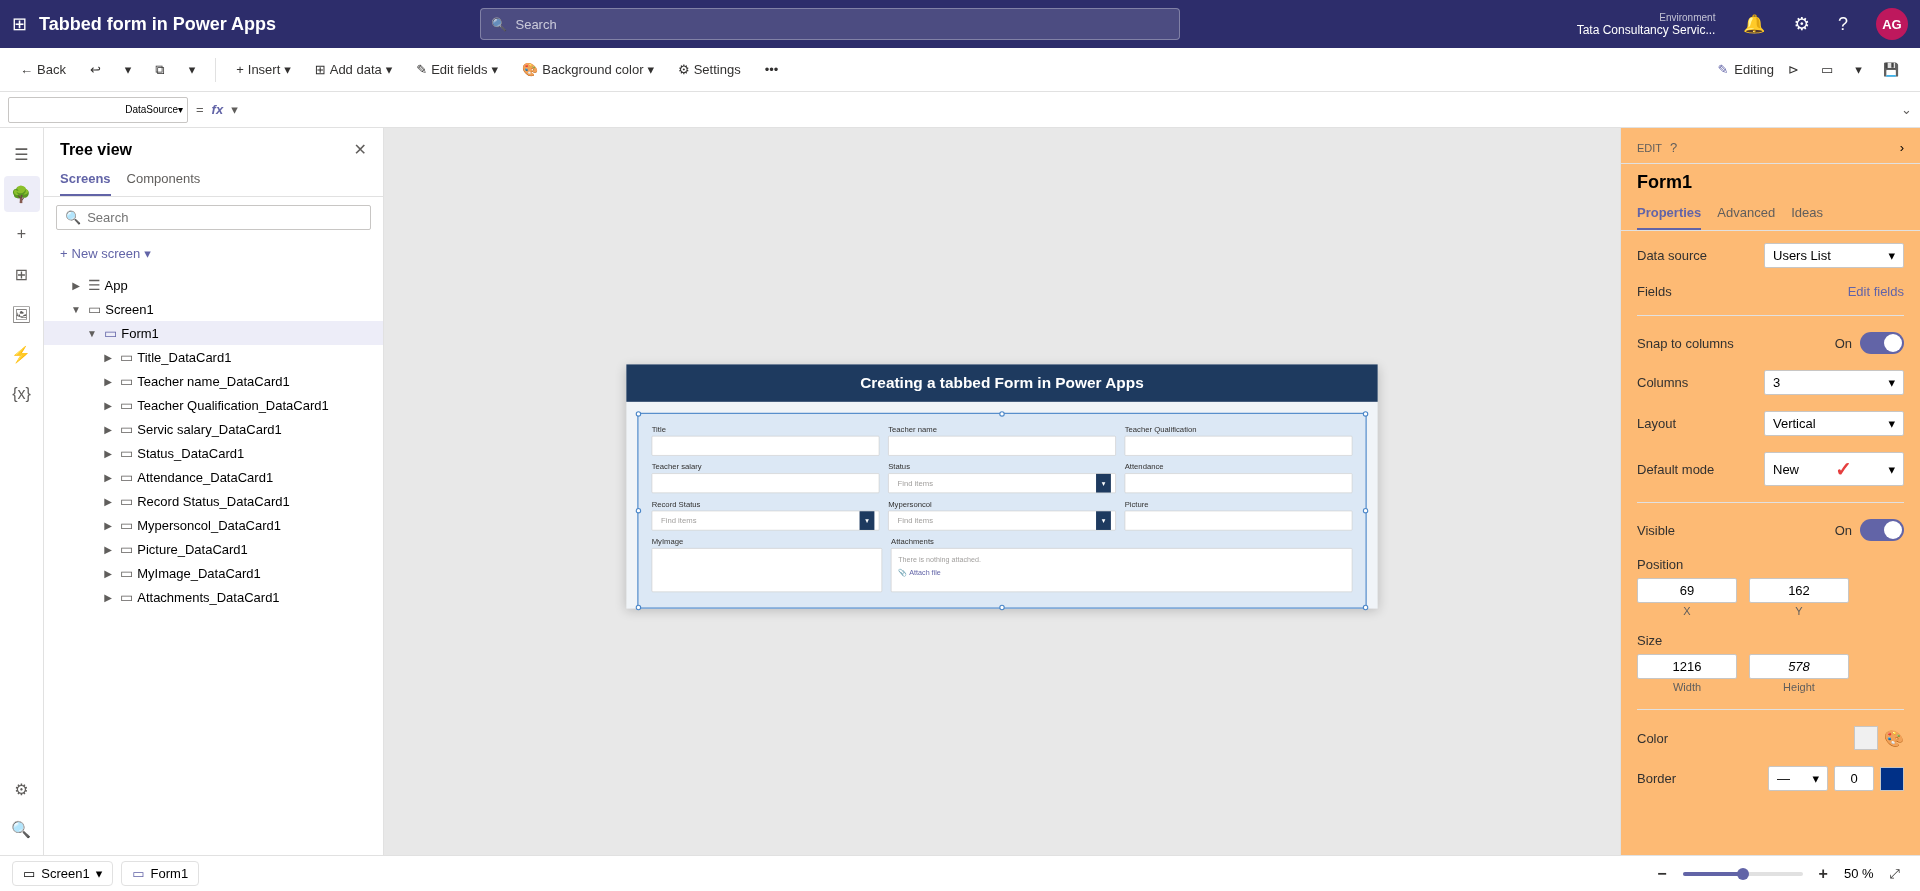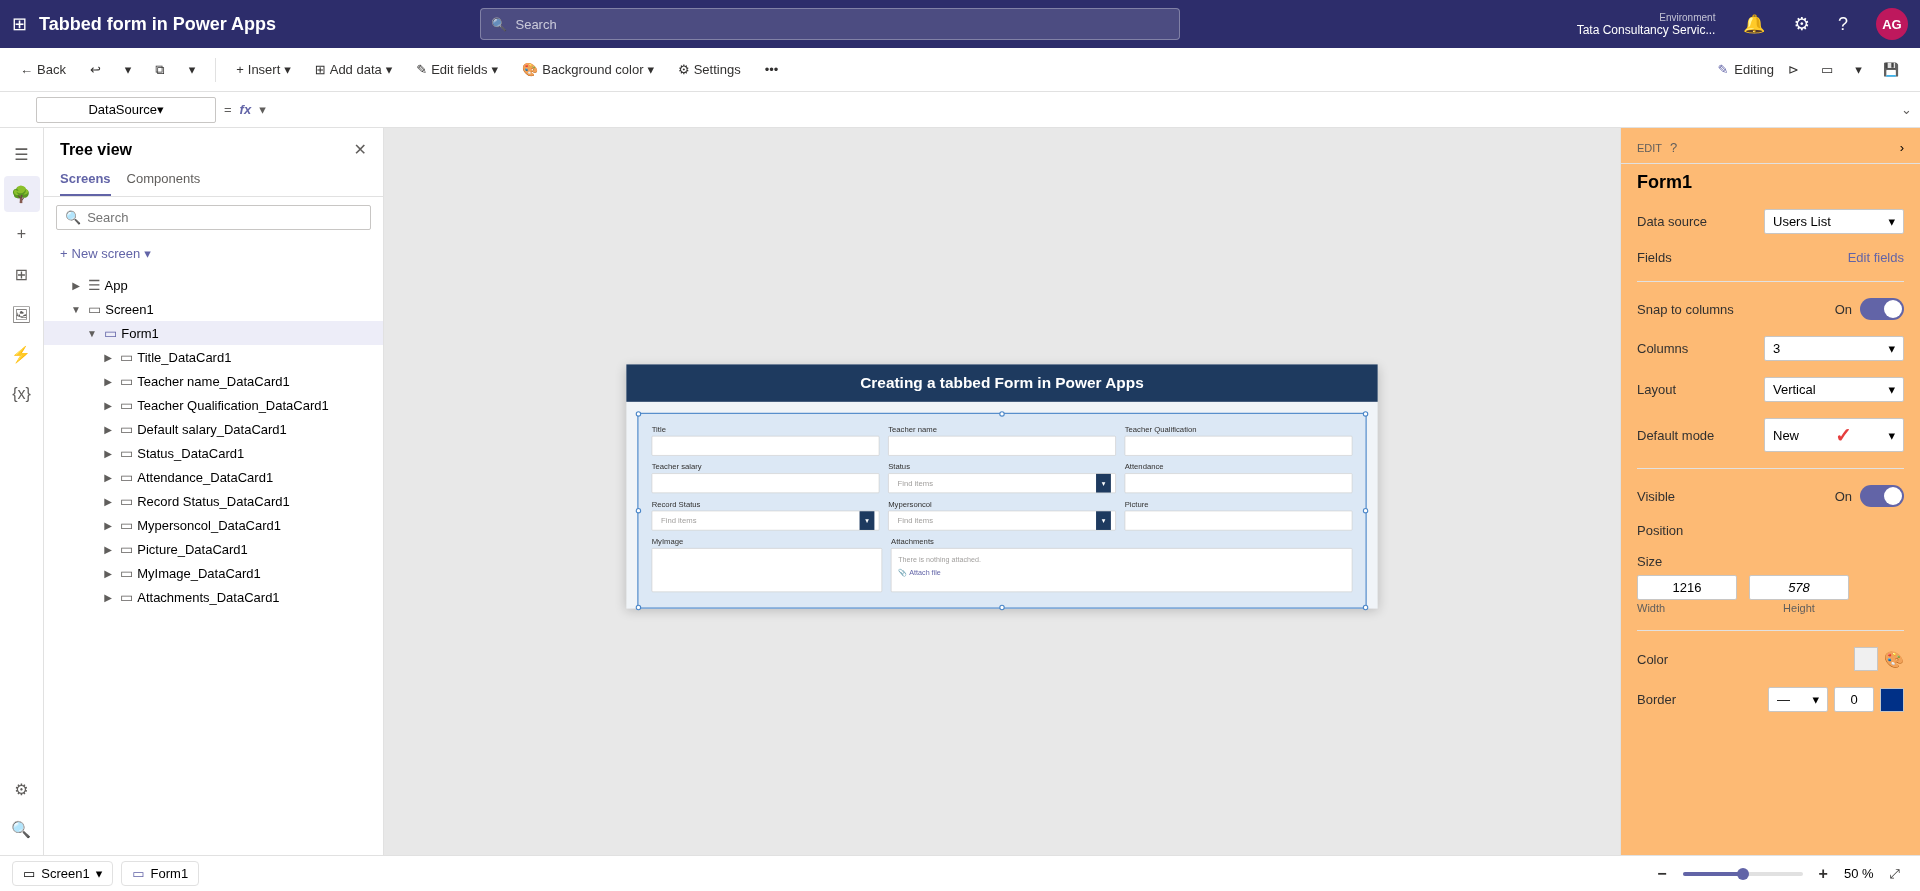--- a/index.html
+++ b/index.html
@@ -79,23 +79,23 @@
       align-items: center;
       padding: 0 8px;
       gap: 8px;
     }
     .datasource-select {
       width: 180px;
       height: 26px;
       border: 1px solid #c8c6c4;
       border-radius: 2px;
       background: white;
-      font-size: 13px;
+      font-size: 10px;
       padding: 0 4px;
-      display: flex; align-items: center; justify-content: center; margin-left: 28px;
+      display: flex; align-items: center; justify-content: flex-end;
     }
     .fx-label { color: #6264a7; font-style: italic; font-weight: 600; }
     .formula-input {
       flex: 1;
       font-family: 'Consolas', monospace;
       font-size: 13px;
       color: #a31515;
       background: white;
       border: none;
       outline: none;
@@ -503,21 +503,21 @@
         <span class="label">Teacher name_DataCard1</span>
       </div>
       <div class="tree-item tree-indent-3">
         <span class="chevron">▶</span>
         <span class="icon">▭</span>
         <span class="label">Teacher Qualification_DataCard1</span>
       </div>
       <div class="tree-item tree-indent-3">
         <span class="chevron">▶</span>
         <span class="icon">▭</span>
-        <span class="label">Default salary_DataCard1</span>
+        <span class="label">Servic salary_DataCard1</span>
       </div>
       <div class="tree-item tree-indent-3">
         <span class="chevron">▶</span>
         <span class="icon">▭</span>
         <span class="label">Status_DataCard1</span>
       </div>
       <div class="tree-item tree-indent-3">
         <span class="chevron">▶</span>
         <span class="icon">▭</span>
         <span class="label">Attendance_DataCard1</span>
@@ -646,20 +646,25 @@
 
   <div class="props-panel">
     <div class="props-header">
       <span style="font-size:11px; color:#605e5c;">EDIT</span>
       <span style="cursor:pointer; color:#605e5c;">?</span>
       <span style="margin-left:auto; cursor:pointer;">›</span>
     </div>
 
     <div class="props-form-name">Form1</div>
 
+    <div class="props-tabs">
+      <div class="props-tab active">Properties</div>
+      <div class="props-tab">Advanced</div>
+      <div class="props-tab">Ideas</div>
+    </div>
 
     <div class="props-body">
 
       <div class="prop-row">
         <span class="prop-label">Data source</span>
         <div class="prop-select" style="min-width:140px;">
           <span>Users List</span>
           <span>▾</span>
         </div>
       </div>
@@ -713,26 +718,36 @@
         <div style="display:flex; align-items:center; gap:8px;">
           <span style="font-size:13px; color:#323130;">On</span>
           <div class="toggle">
               <div class="toggle-thumb"></div>
             </div>
         </div>
       </div>
 
       <div>
         <span class="prop-label">Position</span>
+        <div style="display:flex; gap:12px; margin-top:6px;">
+          <div style="display:flex; flex-direction:column; align-items:center; gap:2px;">
+            <input class="prop-input" value="69" style="width: 100px; border: 1px solid rgb(200, 198, 196); border-radius: 2px; padding: 4px 8px; font-size: 13px; text-align: center;">
+            <span style="font-size:11px; color:#605e5c;">X</span>
+          </div>
+          <div style="display:flex; flex-direction:column; align-items:center; gap:2px;">
+            <input class="prop-input" value="162" style="width: 100px; border: 1px solid rgb(200, 198, 196); border-radius: 2px; padding: 4px 8px; font-size: 13px; text-align: center;">
+            <span style="font-size:11px; color:#605e5c;">Y</span>
+          </div>
+        </div>
       </div>
 
       <div>
         <span class="prop-label">Size</span>
         <div style="display:flex; gap:12px; margin-top:6px;">
-          <div style="display:flex; flex-direction:column; gap:2px;">
+          <div style="display:flex; flex-direction:column; align-items:center; gap:2px;">
             <input class="prop-input" value="1216" style="width: 100px; border: 1px solid rgb(200, 198, 196); border-radius: 2px; padding: 4px 8px; font-size: 13px; text-align: center;">
             <span style="font-size:11px; color:#605e5c;">Width</span>
           </div>
           <div style="display:flex; flex-direction:column; align-items:center; gap:2px;">
             <input class="prop-input" value="578" style="width: 100px; border: 1px solid rgb(200, 198, 196); border-radius: 2px; padding: 4px 8px; font-size: 13px; text-align: center; font-style: italic;">
             <span style="font-size:11px; color:#605e5c;">Height</span>
           </div>
         </div>
       </div>
 

